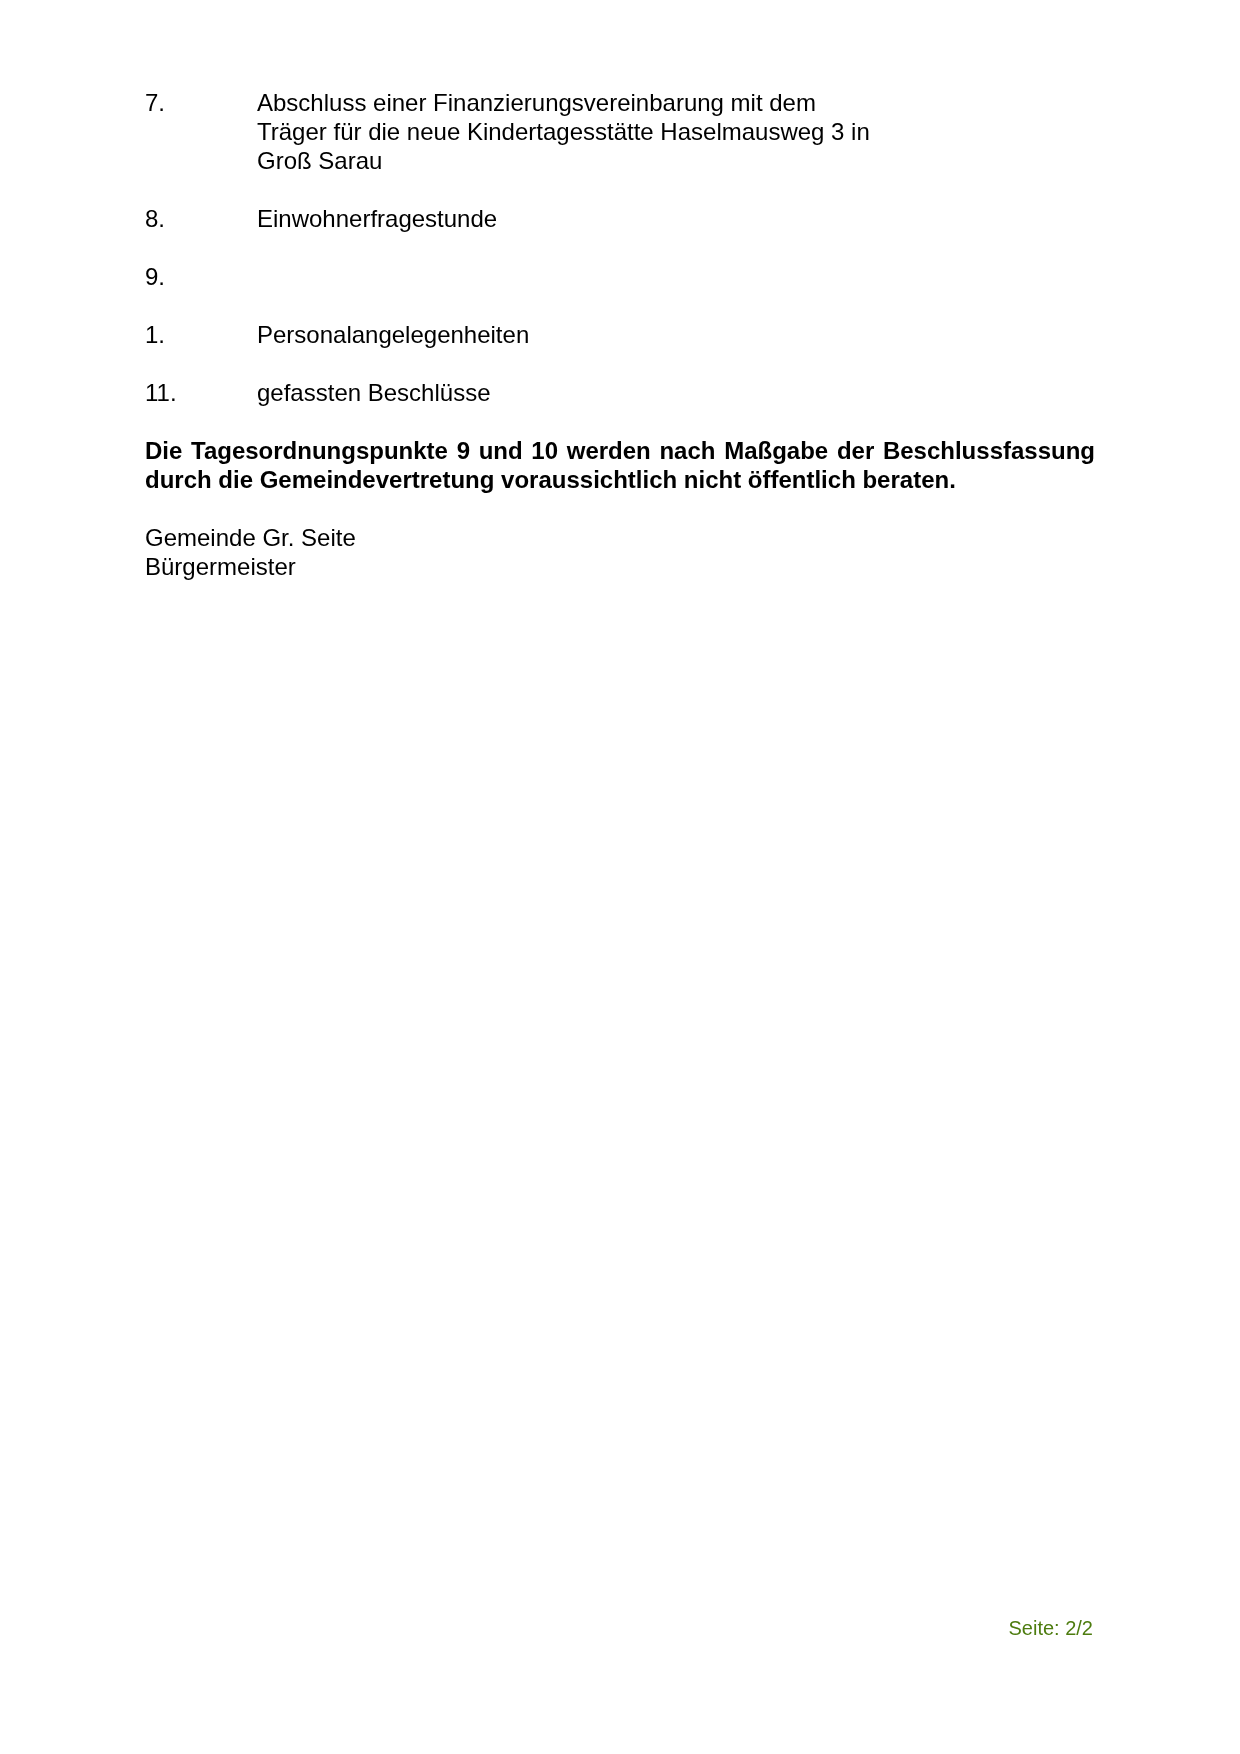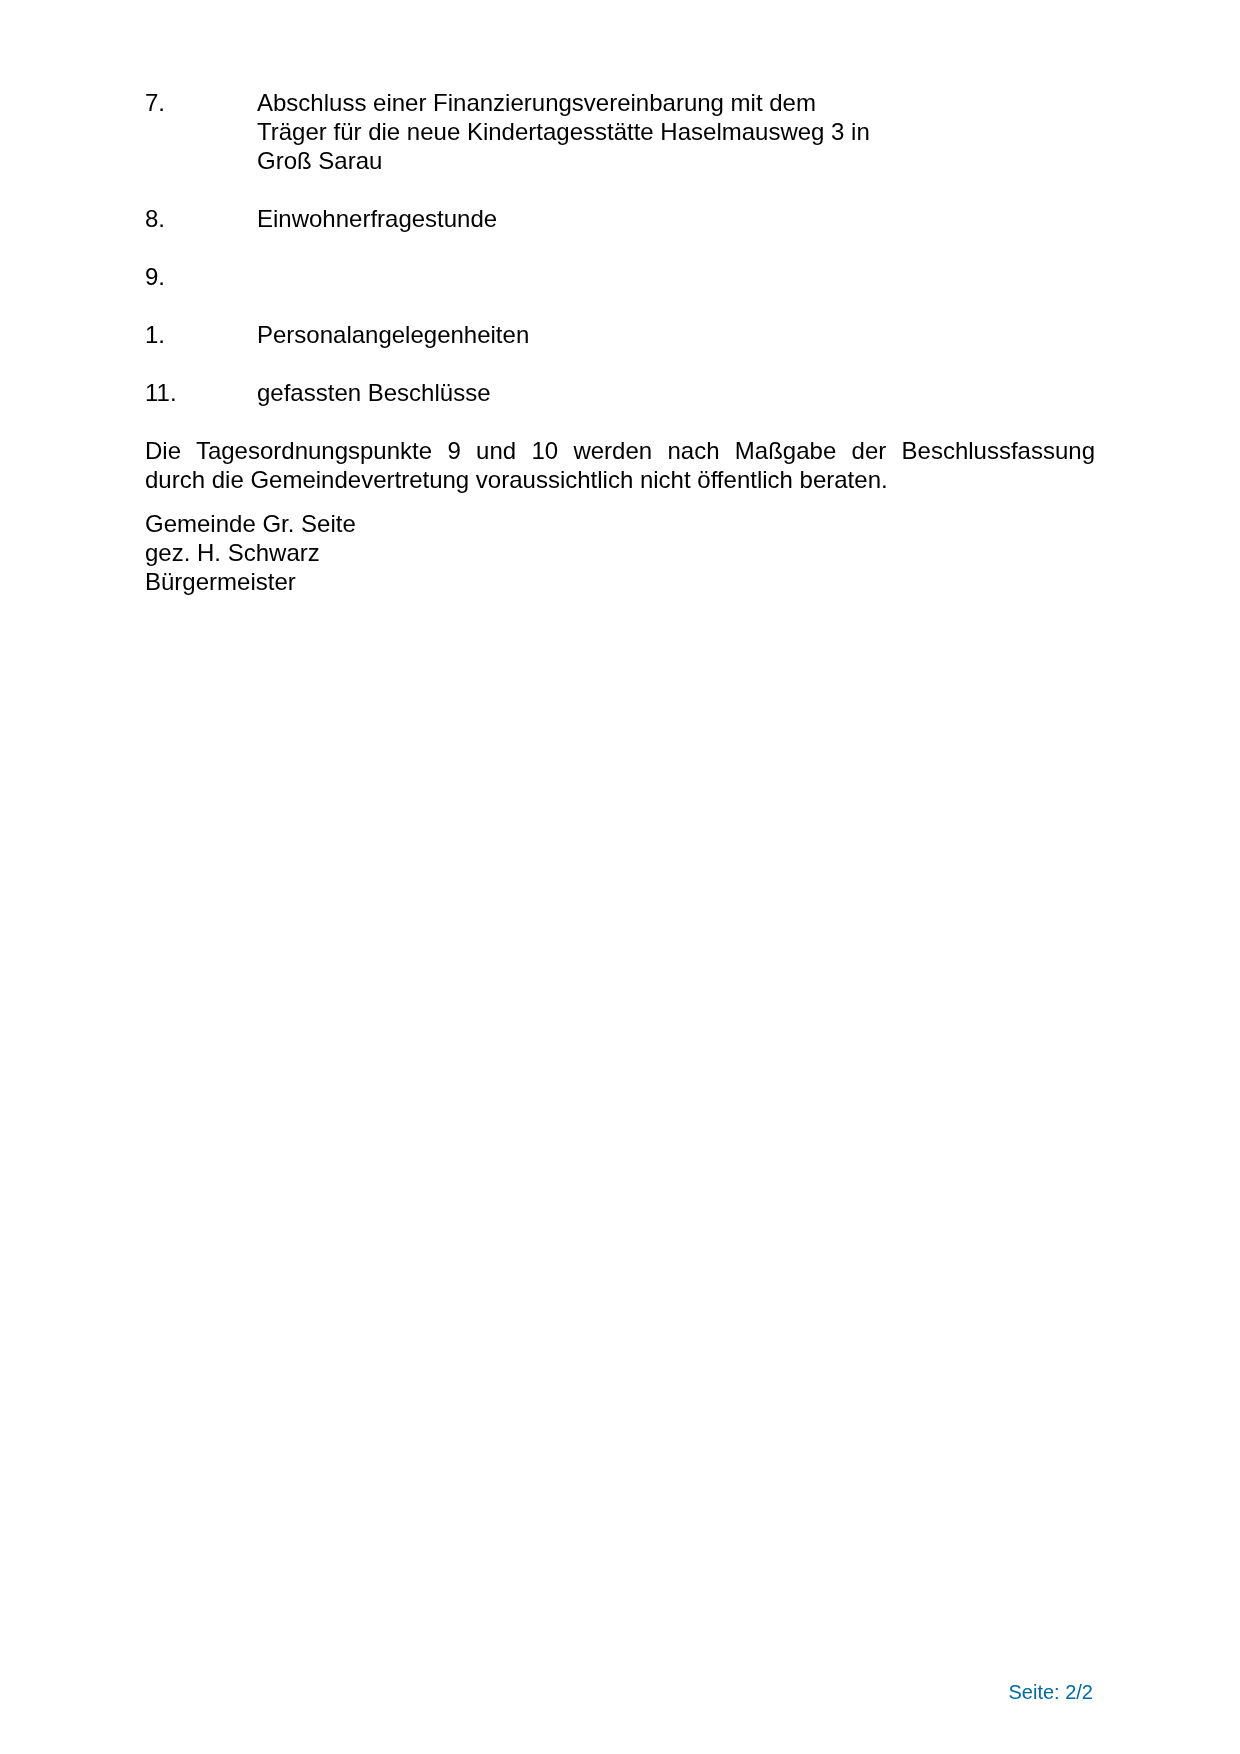--- a/index.html
+++ b/index.html
@@ -32,40 +32,41 @@
   .agenda-item .num {
     flex: 0 0 112px;
     width: 112px;
   }
   .agenda-item .txt {
     flex: 1 1 auto;
   }
   
   .txt div:empty, .note span:empty { display: none; }
   .note {
-    margin-bottom: 15px;
+    margin-bottom: 29px;
+    font-weight: bold;
   }
   .note .jline {
     display: block;
     text-align: justify;
     text-align-last: justify; 
   }
   .note .nline {
     display: block;
   }
   .signature div {
     display: block;
   }
   .page-footer {
     position: absolute;
-    top: 1680px;
+    top: 1616px;
     right: 147px;
     font-size: 20px;
     line-height: 24px;
-    color: #0369a1;
+    color: #4d7c0f;
   }
 </style>
 </head>
 <body>
 
 <div class="page">
   <main class="content">
 
     <section class="agenda">
 
@@ -106,20 +107,19 @@
 
     </section>
 
     <p class="note">
       <span class="jline">Die Tagesordnungspunkte 9 und 10 werden nach Maßgabe der Beschlussfassung</span>
       <span class="nline">durch die Gemeindevertretung voraussichtlich nicht öffentlich beraten.</span>
     </p>
 
     <div class="signature">
       <div>Gemeinde Gr. Seite</div>
-      <div>gez. H. Schwarz</div>
       <div>Bürgermeister</div>
     </div>
 
   </main>
 
   <footer class="page-footer">Seite: 2/2</footer>
 </div>
 
 </body></html>

